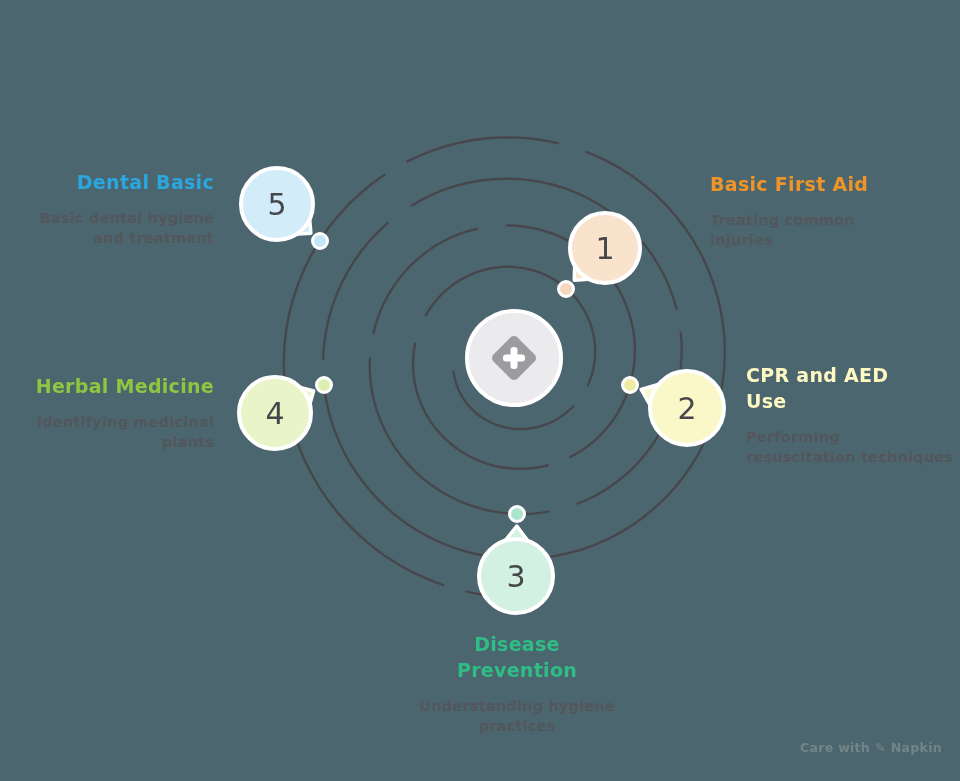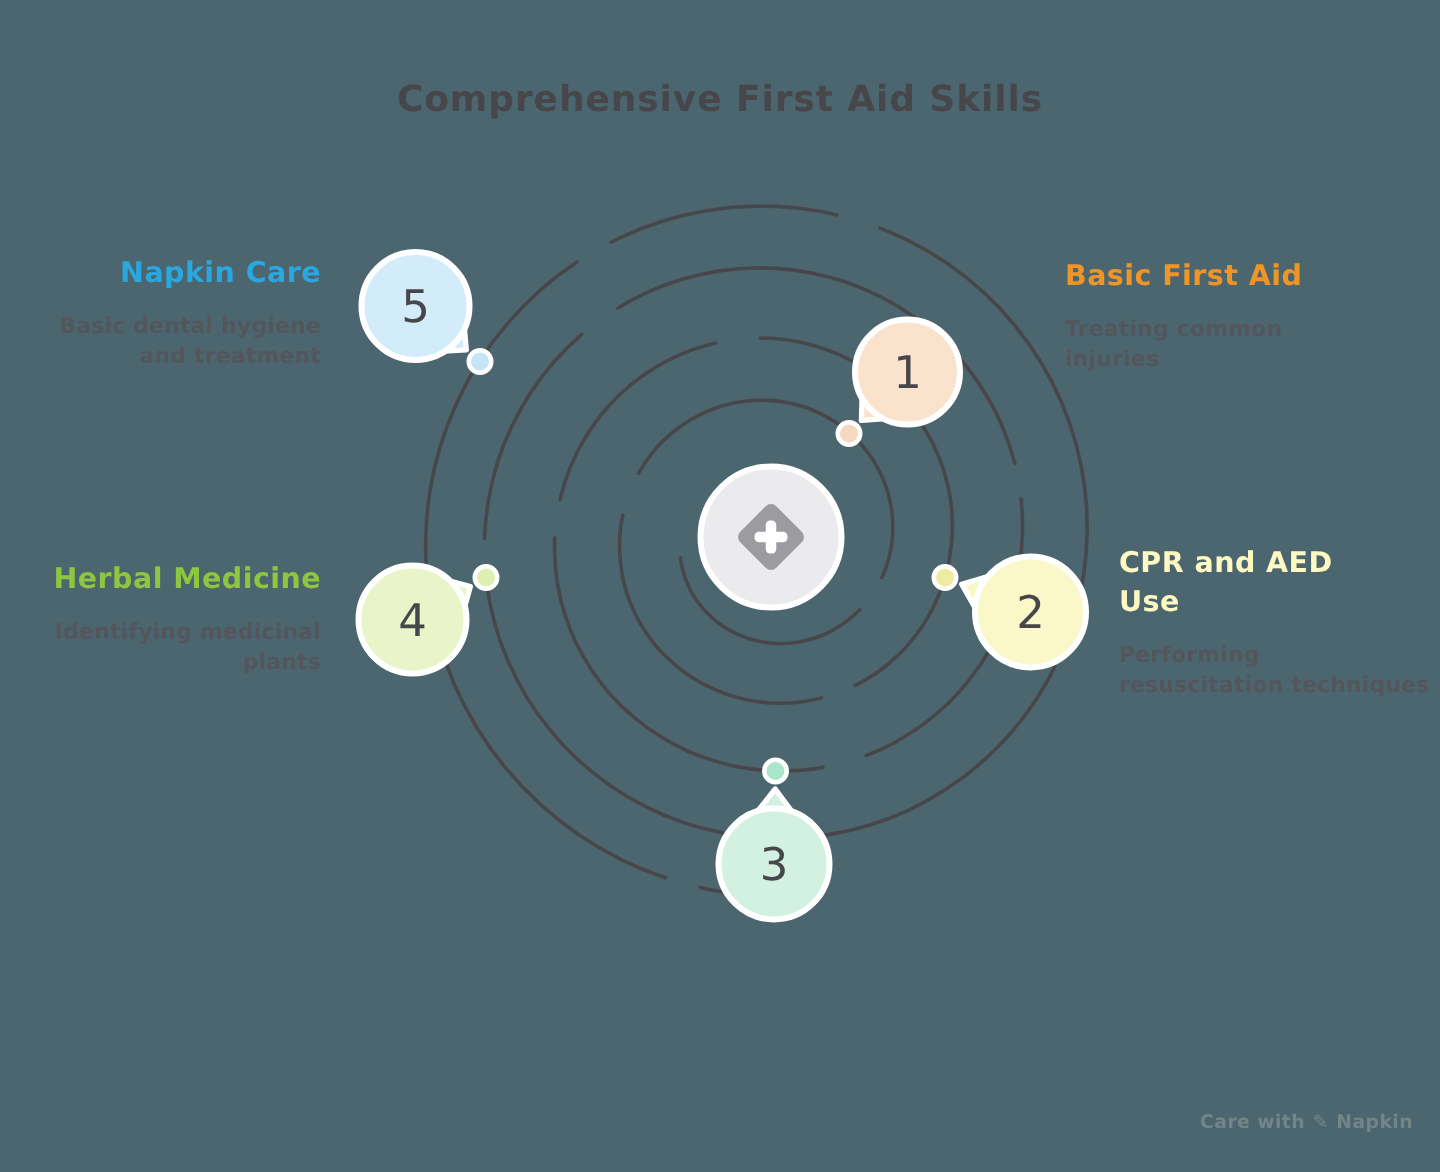--- a/index.html
+++ b/index.html
@@ -90,44 +90,49 @@
     <g>
       <circle class="center-circle" cx="514" cy="358" r="47" fill="#EBEBED"></circle>
       <rect class="center-diamond" x="-17" y="-17" width="34" height="34" rx="5" transform="translate(514,358) rotate(45)" fill="#9B9BA0"></rect>
       <g transform="translate(514,358)">
         <rect class="cross-bar" x="-11" y="-3.5" width="22" height="7" rx="3" fill="#FFFFFF"></rect>
         <rect class="cross-bar" x="-3.5" y="-11" width="7" height="22" rx="3" fill="#FFFFFF"></rect>
       </g>
     </g>
   </svg>
 
-  <h1 class="main-title" style="color: rgb(71, 71, 75);">Comprehensive First Aid Skills</h1>
 
   <div class="label" style="left:710px; top:171px; width:220px;">
     <div class="label-title" style="color: rgb(239, 149, 40);">Basic First Aid</div>
     <div class="label-desc" style="color: rgb(83, 86, 91);">Treating common
 injuries</div>
   </div>
 
   <div class="label" style="left:746px; top:362px; width:215px;">
     <div class="label-title" style="color: #fef9c3;">CPR and AED
 Use</div>
     <div class="label-desc" style="color: rgb(83, 86, 91);">Performing
 resuscitation techniques</div>
   </div>
 
+  <div class="label ta-center" style="left:385px; top:631px; width:264px;">
+    <div class="label-title" style="color: rgb(46, 189, 133);">Disease
+Prevention</div>
+    <div class="label-desc" style="color: rgb(83, 86, 91);">Understanding hygiene
+practices</div>
+  </div>
 
   <div class="label ta-right" style="left:12px; top:373px; width:202px;">
     <div class="label-title" style="color: rgb(142, 198, 63); text-align: right;">Herbal Medicine</div>
     <div class="label-desc" style="color: rgb(83, 86, 91);">Identifying medicinal
 plants</div>
   </div>
 
   <div class="label ta-right" style="left:28px; top:169px; width:186px;">
-    <div class="label-title" style="color: rgb(43, 167, 223);">Napkin Care</div>
+    <div class="label-title" style="color: rgb(43, 167, 223);">Dental Basic</div>
     <div class="label-desc" style="color: rgb(83, 86, 91);">Basic dental hygiene
 and treatment</div>
   </div>
 
   <div class="watermark" style="color: rgb(124, 141, 141);">
     <span>Care with</span>
     <span>✎</span>
     <span>Napkin</span>
   </div>
 

